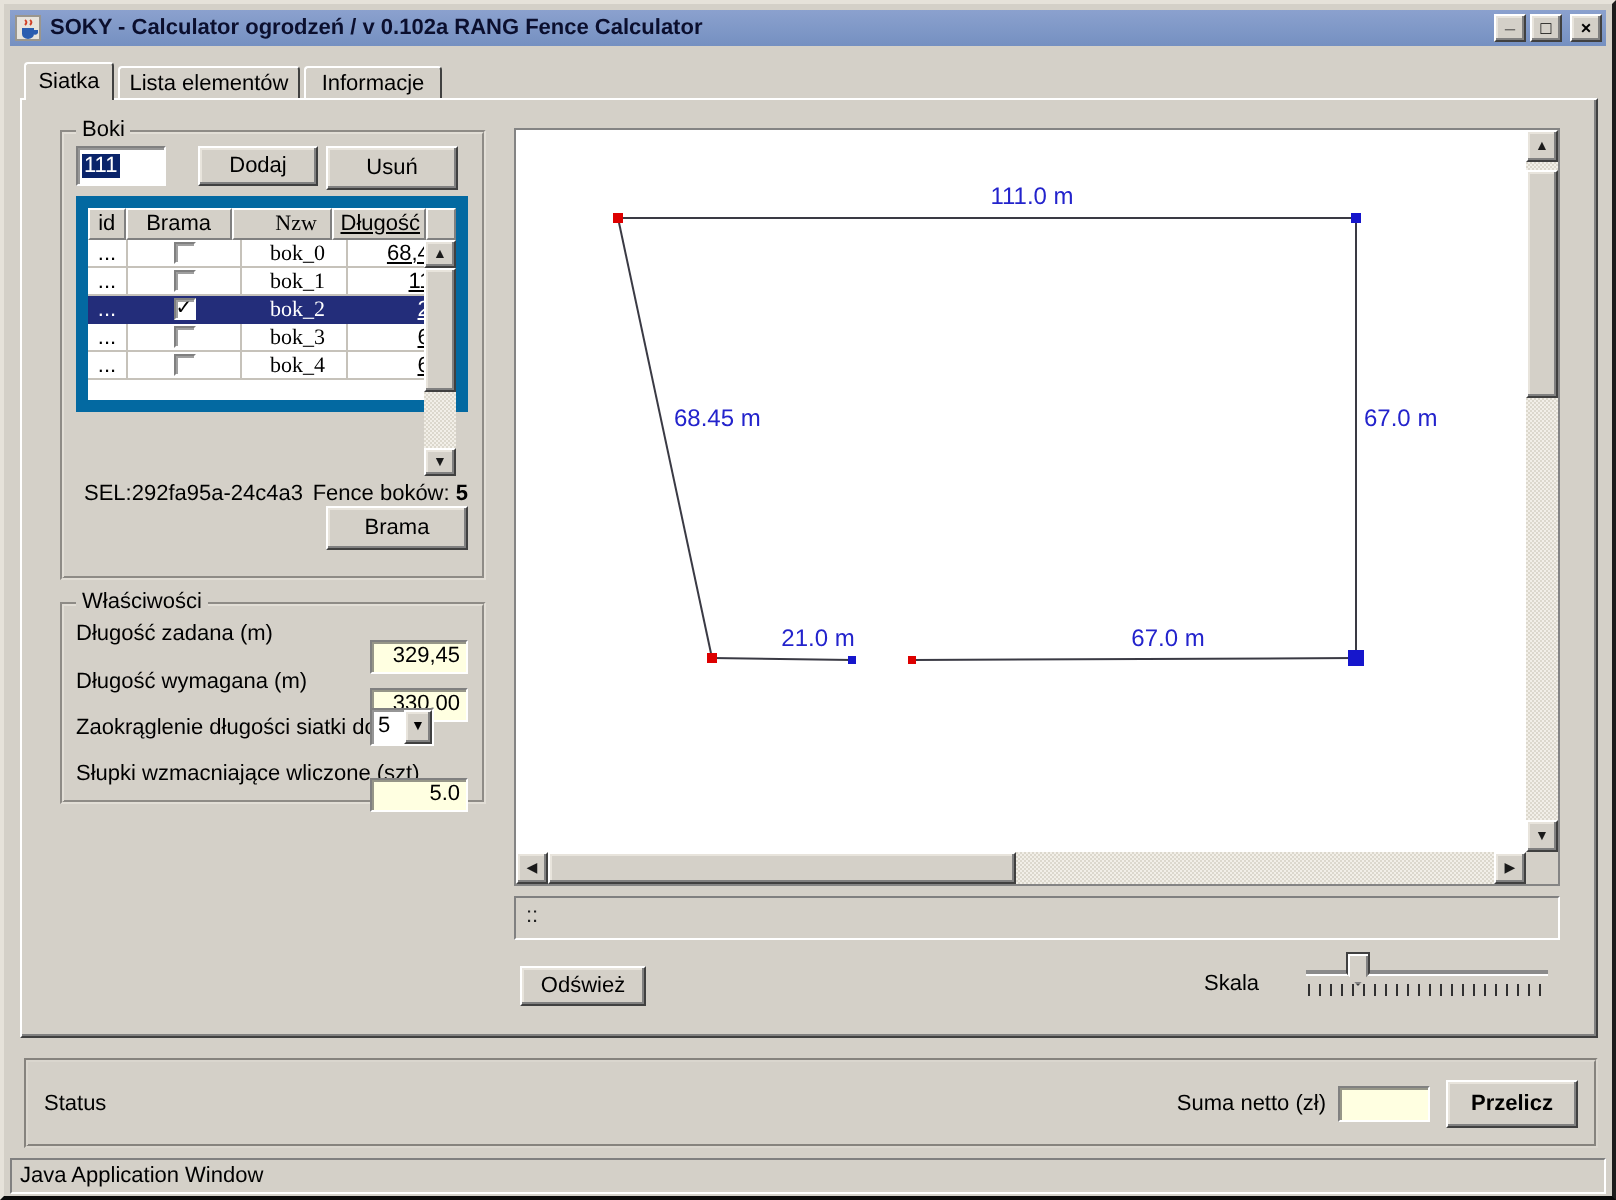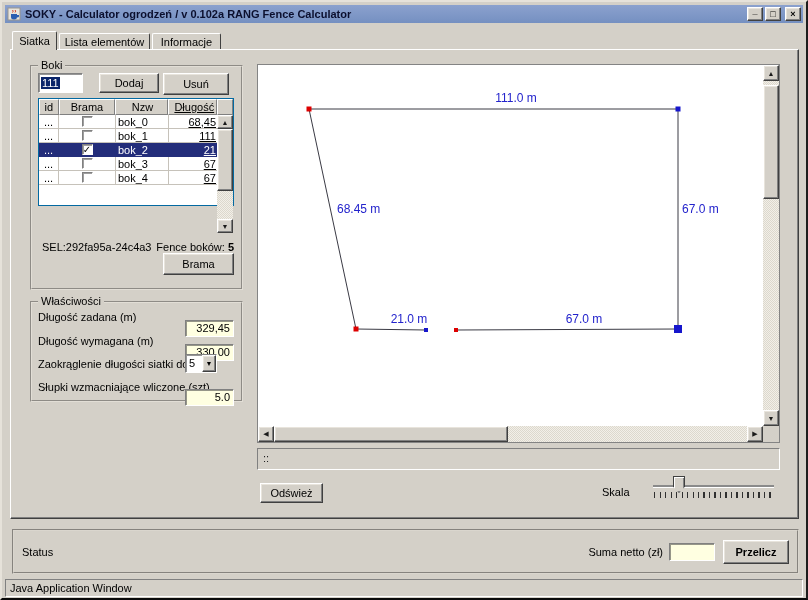--- a/index.html
+++ b/index.html
@@ -38,30 +38,30 @@
   .group { position:absolute; }
   .group .gbox { position:absolute; inset:5px 0 0 0; border:2px groove #e2ded6; }
   .group .gtitle { position:absolute; left:8px; top:-1px; background:#d4d0c8; padding:0 3px; z-index:2; }
 
   
   .sideinput { position:absolute; left:36px; top:71px; width:45px; height:20px; background:#fff;
                display:flex; align-items:center; padding-left:2px; }
   .sideinput .sel { background:#0a246a; color:#fff; padding:0 1px; }
 
   .table { position:absolute; left:36px; top:96px; width:196px; height:108px; background:#ffffff;
-           border:1px solid #0369a1; }
+           border:6px solid #0369a1; }
   .thead { display:flex; height:16px; }
   .th { background:#d4d0c8; border:1px solid; border-color:#ffffff #808080 #808080 #ffffff;
         display:flex; align-items:center; justify-content:center; font-size:11px; }
   .trow { display:flex; height:14px; width:180px; }
   .td { border-right:1px solid #c6c2ba; border-bottom:1px solid #c6c2ba; display:flex; align-items:center;
         overflow:hidden; white-space:nowrap; }
   .c-id { width:20px; justify-content:center; }
   .c-brama { width:57px; justify-content:center; }
-  .c-nzw { width:53px; padding-left:2px; }
+  .c-nzw { width:53px; padding-left:14px;font-family:Liberation Serif, serif; }
   .c-dl { width:50px; justify-content:flex-end; padding-right:2px;text-decoration:underline; }
   .trow.selected .td { background:#232d7a; color:#ffffff; border-color:#232d7a; }
   .cbx { width:11px; height:11px; background:#fff; border:1px solid; border-color:#808080 #ffffff #ffffff #808080;
          box-shadow:inset 1px 1px 0 rgba(64,64,64,.5); font-size:10px; line-height:9px; text-align:center; color:#000; }
 
   .sb { position:absolute; background:#e9e6df;
         background-image:repeating-conic-gradient(#f2efe8 0% 25%, #dcd8cd 0% 50%); background-size:2px 2px; }
   .sb .arrow { position:absolute; left:0; width:100%; font-size:7px; color:#1a1a1a; }
   .sb .thumb { position:absolute; }
 

